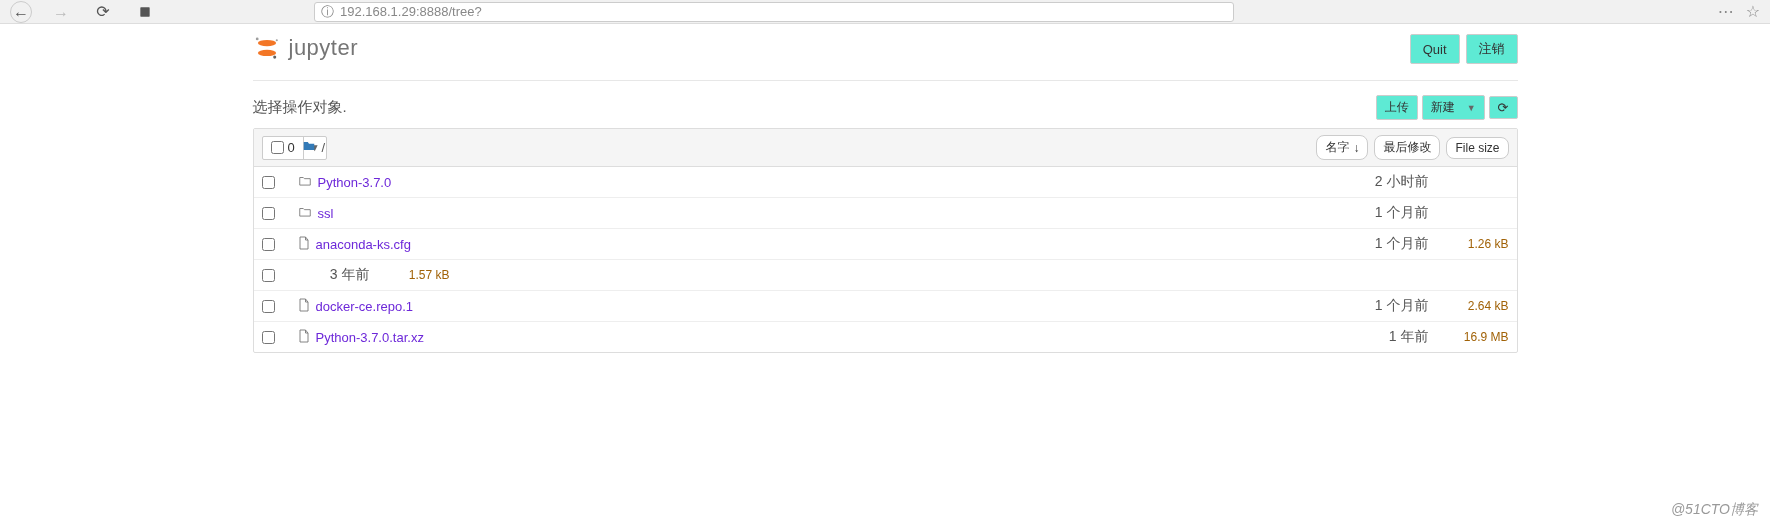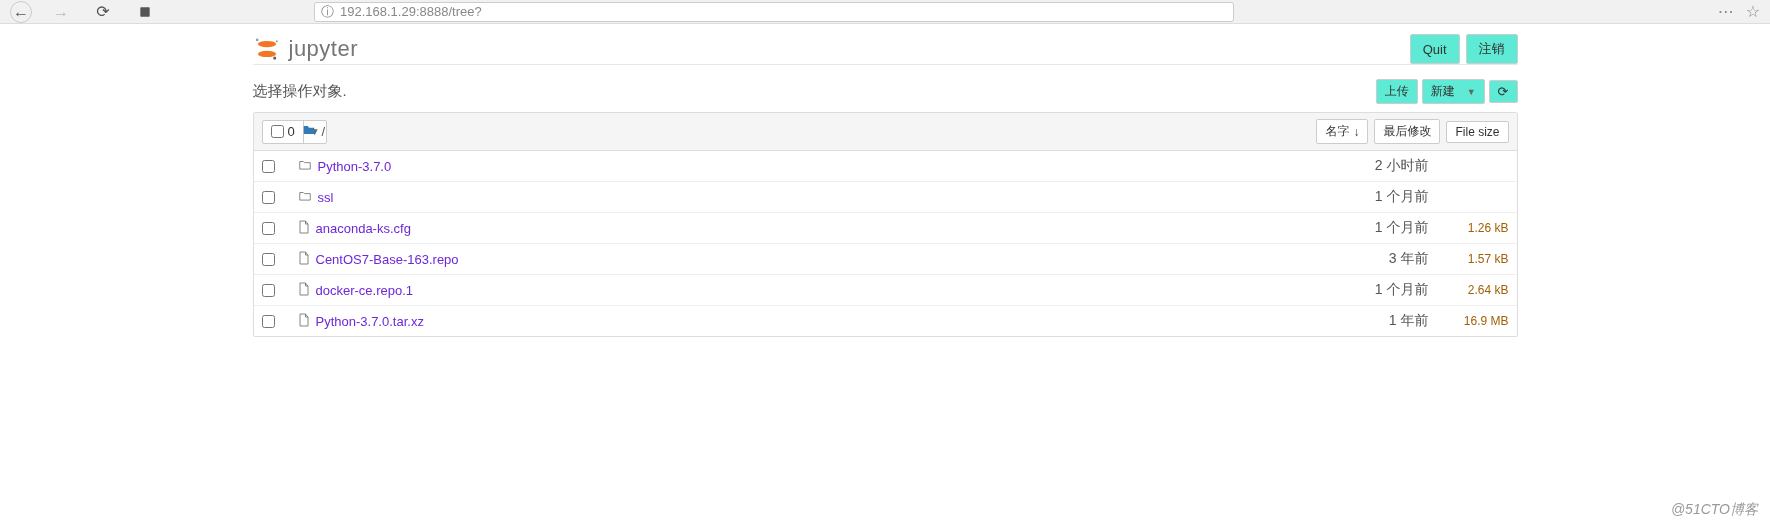--- a/index.html
+++ b/index.html
@@ -7,21 +7,21 @@
 
 .browser-bar { height: 24px; background: #f1f1f1; border-bottom: 1px solid #ddd; display: flex; align-items: center; padding: 0 10px; gap: 16px; }
 .browser-bar .nav-btn { width: 26px; height: 20px; display: flex; align-items: center; justify-content: center; color: #555; font-size: 16px; }
 .browser-bar .back { border: 1px solid #ccc; border-radius: 50%; width: 22px; height: 22px; }
 .browser-bar .url-box { flex: 0 0 920px; margin-left: 140px; height: 20px; background: #fff; border: 1px solid #ccc; border-radius: 3px; display: flex; align-items: center; padding: 0 6px; color: #888; font-size: 13px; overflow: hidden; }
 .browser-bar .url-box .info-icon { margin-right: 6px; color: #888; }
 .browser-bar .right-icons { margin-left: auto; display: flex; gap: 12px; color: #888; font-size: 16px; }
 
 .page-wrap { max-width: 1265px; margin: 0 auto; }
 
-.header { display: flex; align-items: center; padding: 10px 0 0; border-bottom: 1px solid #e7e7e7; }
+.header { display: flex; align-items: flex-start; padding: 10px 0 16px; border-bottom: 1px solid #e7e7e7; }
 .header .logo { display: flex; align-items: center; gap: 8px; }
 .header .logo-img { width: 28px; height: 28px; display: flex; align-items: center; justify-content: center; }
 .header .logo-img svg { width: 28px; height: 28px; }
 .header .logo-text { font-size: 22px; color: #757575; letter-spacing: 0.5px; font-weight: 400; }
 .header .buttons { margin-left: auto; display: flex; gap: 6px; }
 .btn { background: #5eead4; border: 1px solid #ccc; border-radius: 2px; padding: 5px 12px; font-size: 13px; color: #333; cursor: pointer; }
 .btn-sm { padding: 3px 8px; font-size: 12px; }
 .btn-new { display: flex; align-items: center; gap: 12px; }
 
 .tabs { display: flex; border-bottom: 1px solid #ddd; margin-top: 14px; }
@@ -43,21 +43,21 @@
 .col-name { flex: 1; display: flex; align-items: center; gap: 6px; }
 .col-name a { color: #6d28d9; text-decoration: none; }
 .col-modified { width: 80px; text-align: right; color: #555; font-size: 14px; padding-right: 8px; }
 .col-size { width: 72px; text-align: right; color: #a16207; font-size: 12px; }
 
 .sel-box { display: flex; align-items: center; border: 1px solid #ccc; border-radius: 2px; background: #fff; height: 24px; }
 .sel-box .left { display: flex; align-items: center; gap: 4px; padding: 0 8px; border-right: 1px solid #ccc; height: 100%; }
 .sel-box .right { padding: 0 6px; color: #666; font-size: 10px; }
 .sel-box input { margin: 0; }
 
-.hdr-btn { background: #fff; border: 1px solid #ccc; border-radius: 2px; padding: 3px 8px; font-size: 12px; color: #333; cursor: pointer; display: flex; align-items: center; gap: 4px; }
+.hdr-btn { background: #fff; border: 1px solid #ccc; border-radius: 8px; padding: 3px 8px; font-size: 12px; color: #333; cursor: pointer; display: flex; align-items: center; gap: 4px; }
 
 .icon-folder { color: #337ab7; }
 .checkbox { width: 13px; height: 13px; }
 .caret { font-size: 9px; color: #666; }
 .refresh { font-size: 13px; color: #333; }
 
 .watermark { position: fixed; right: 12px; bottom: 8px; font-size: 14px; color: #999; font-style: italic; }
 </style>
 </head>
 <body>
@@ -183,53 +183,46 @@
               </svg></span>
             <a href="#">anaconda-ks.cfg</a>
           </div>
           <div class="col-modified">1 个月前</div>
           <div class="col-size">1.26 kB</div>
         </div>
         <div class="list-row">
           <div class="col-check">
             <input type="checkbox" class="checkbox" style="">
           </div>
+          <div class="col-modified">3 年前</div>
+          <div class="col-size">1.57 kB</div>
+        </div>
+        <div class="list-row">
+          <div class="col-check">
+            <input type="checkbox" class="checkbox" style="">
+          </div>
           <div class="col-name">
             <span><svg width="12" height="14" viewBox="0 0 24 28" fill="none" stroke="#777" stroke-width="1.8">
                 <path d="M4 2h11l5 6v18H4z"></path>
                 <path d="M15 2v6h5"></path>
               </svg></span>
-            <a href="#">CentOS7-Base-163.repo</a>
-          </div>
-          <div class="col-modified">3 年前</div>
-          <div class="col-size">1.57 kB</div>
+            <a href="#">docker-ce.repo.1</a>
+          </div>
+          <div class="col-modified">1 个月前</div>
+          <div class="col-size">2.64 kB</div>
         </div>
         <div class="list-row">
           <div class="col-check">
             <input type="checkbox" class="checkbox" style="">
           </div>
           <div class="col-name">
             <span><svg width="12" height="14" viewBox="0 0 24 28" fill="none" stroke="#777" stroke-width="1.8">
                 <path d="M4 2h11l5 6v18H4z"></path>
                 <path d="M15 2v6h5"></path>
               </svg></span>
-            <a href="#">docker-ce.repo.1</a>
-          </div>
-          <div class="col-modified">1 个月前</div>
-          <div class="col-size">2.64 kB</div>
-        </div>
-        <div class="list-row">
-          <div class="col-check">
-            <input type="checkbox" class="checkbox" style="">
-          </div>
-          <div class="col-name">
-            <span><svg width="12" height="14" viewBox="0 0 24 28" fill="none" stroke="#777" stroke-width="1.8">
-                <path d="M4 2h11l5 6v18H4z"></path>
-                <path d="M15 2v6h5"></path>
-              </svg></span>
             <a href="#">Python-3.7.0.tar.xz</a>
           </div>
           <div class="col-modified">1 年前</div>
           <div class="col-size">16.9 MB</div>
         </div>
       </div>
   </div>
 
 </div>
 

